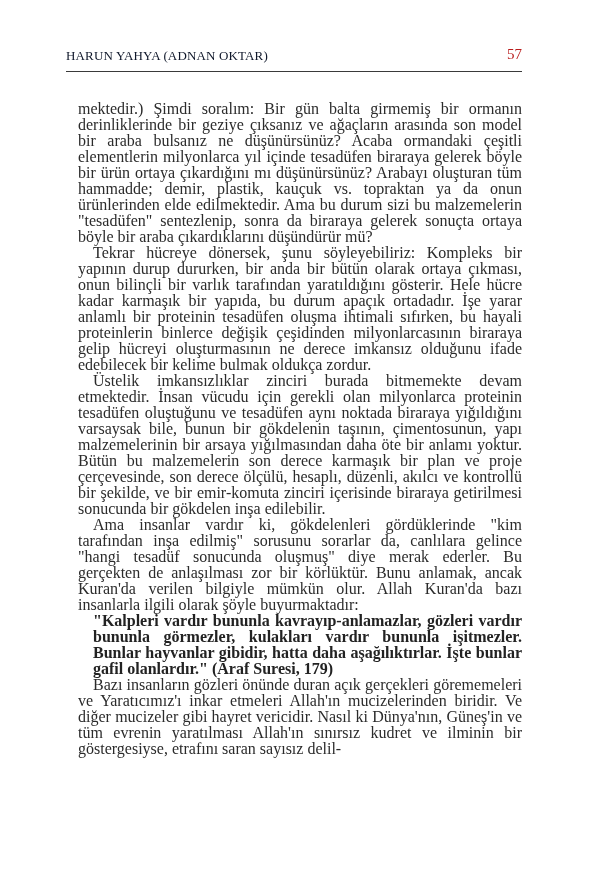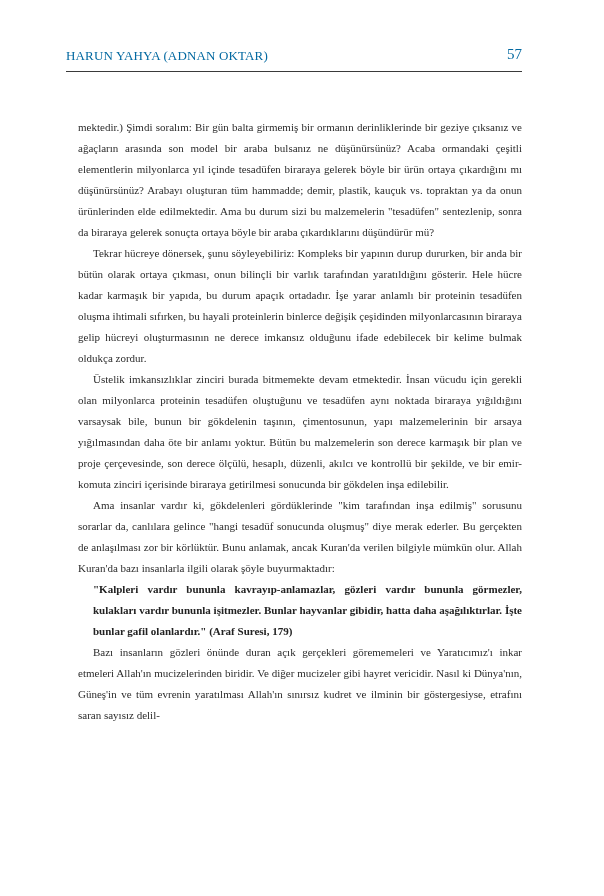--- a/index.html
+++ b/index.html
@@ -21,47 +21,46 @@
       top: 48px;
       width: 456px;
       height: 20px;
     }
     .header-title {
       position: absolute;
       left: 0;
       top: 0;
       font-size: 13px;
       letter-spacing: 0.15px;
-      color: #0369a1;
+      color: #0f172a;
       white-space: nowrap;
     }
     .page-number {
       position: absolute;
       right: 0;
       top: -2px;
       font-size: 15px;
-      color: #0369a1;
+      color: #b91c1c;
     }
     .header-rule {
       position: absolute;
       left: 66px;
       top: 71px;
       width: 456px;
       height: 0;
       border-top: 1.6px solid #3a3a3a;
     }
     .body-text {
       position: absolute;
       left: 78px;
       top: 101px;
       width: 444px;
-      font-size: 11px;
-      line-height: 21px;
+      font-size: 16px;
+      line-height: 16px;
       color: #2b2b2b;
-      margin-top: 16px;
     }
     .body-text p {
       margin: 0;
       text-align: justify;
       text-indent: 15px;
       hyphens: manual;
     }
     .body-text p.no-indent {
       text-indent: 0;
     }

